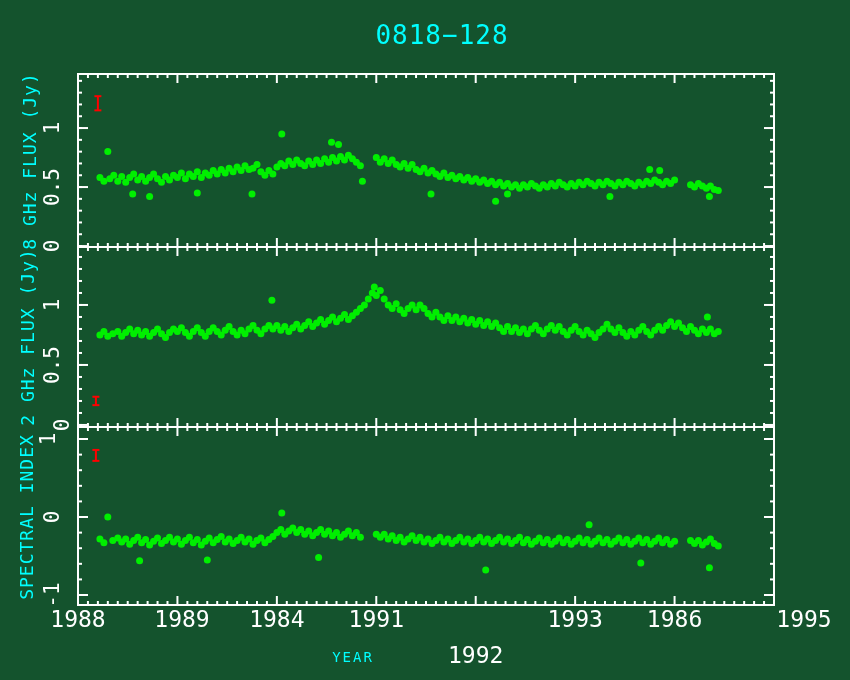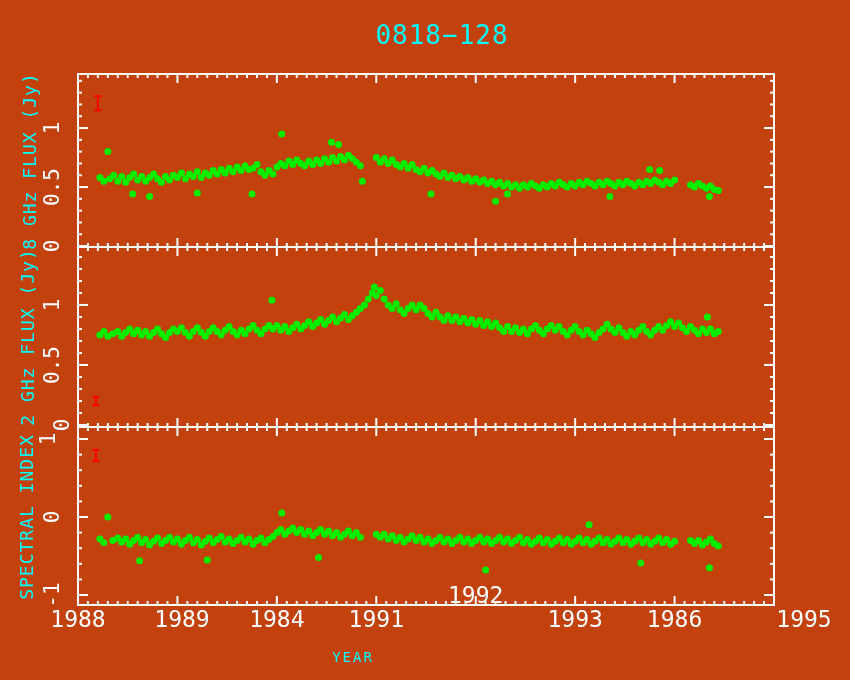--- a/index.html
+++ b/index.html
@@ -1,16 +1,16 @@
 <!DOCTYPE html>
 <html><head>
 <meta charset="utf-8">
 <style>
   html,body{margin:0;padding:0;background:#000;}
-  #figure{position:relative;width:850px;height:680px;background:#c2410c;
+  #figure{position:relative;width:850px;height:680px;background:#14532d;
           font-family:"DejaVu Sans Mono","Liberation Mono",monospace;overflow:hidden;}
   #plot-svg{position:absolute;left:0;top:0;}
   .fig-title{position:absolute;top:20px;left:17px;width:850px;text-align:center;
              color:#00ffff;font-size:26px;letter-spacing:1px;}
   .vlabel{position:absolute;transform:translate(-50%,-50%) rotate(-90deg);
           white-space:nowrap;line-height:1;}
   .axis-title{color:#00ffff;font-size:18px;letter-spacing:1px;}
   .vtick{color:#ffffff;font-size:21px;}
   .xtick{position:absolute;transform:translateX(-50%);color:#ffffff;font-size:23px;line-height:1;}
   .xaxis-title{position:absolute;top:649px;left:0;width:706px;text-align:center;
@@ -1087,17 +1087,17 @@
     <div class="vlabel vtick" style="left: 62px; top: 424.96px;">0</div>
     <div class="vlabel vtick" style="left: 52px; top: 364.96px;">0.5</div>
     <div class="vlabel vtick" style="left: 52px; top: 304.96px;">1</div>
     <div class="vlabel vtick" style="left: 52px; top: 595.016px;">-1</div>
     <div class="vlabel vtick" style="left: 52px; top: 517.014px;">0</div>
     <div class="vlabel vtick" style="left: 48px; top: 439.012px;">1</div>
     <div class="xtick" style="left: 78px; top: 608px;">1988</div>
     <div class="xtick" style="left: 182px; top: 608px;">1989</div>
     <div class="xtick" style="left: 276.857px; top: 608px;">1984</div>
     <div class="xtick" style="left: 376.286px; top: 608px;">1991</div>
-    <div class="xtick" style="left: 475.714px; top: 584px;">1992</div>
+    <div class="xtick" style="left: 475.714px; top: 644px;">1992</div>
     <div class="xtick" style="left: 575.143px; top: 608px;">1993</div>
     <div class="xtick" style="left: 674.571px; top: 608px;">1986</div>
     <div class="xtick" style="left: 804px; top: 608px;">1995</div>
   </div>
 
 </body></html>

